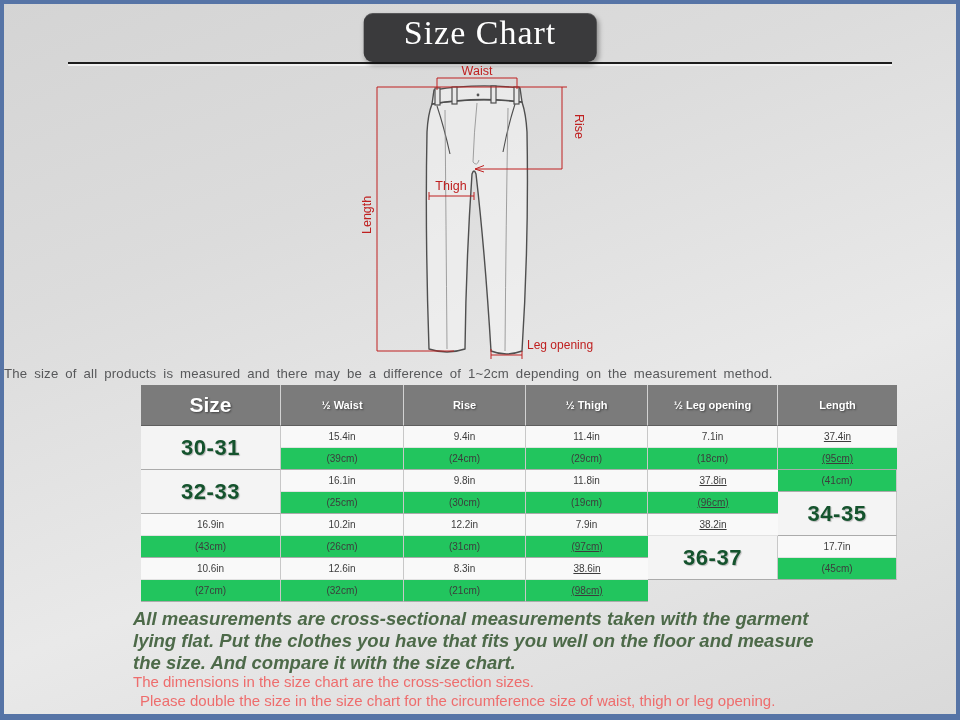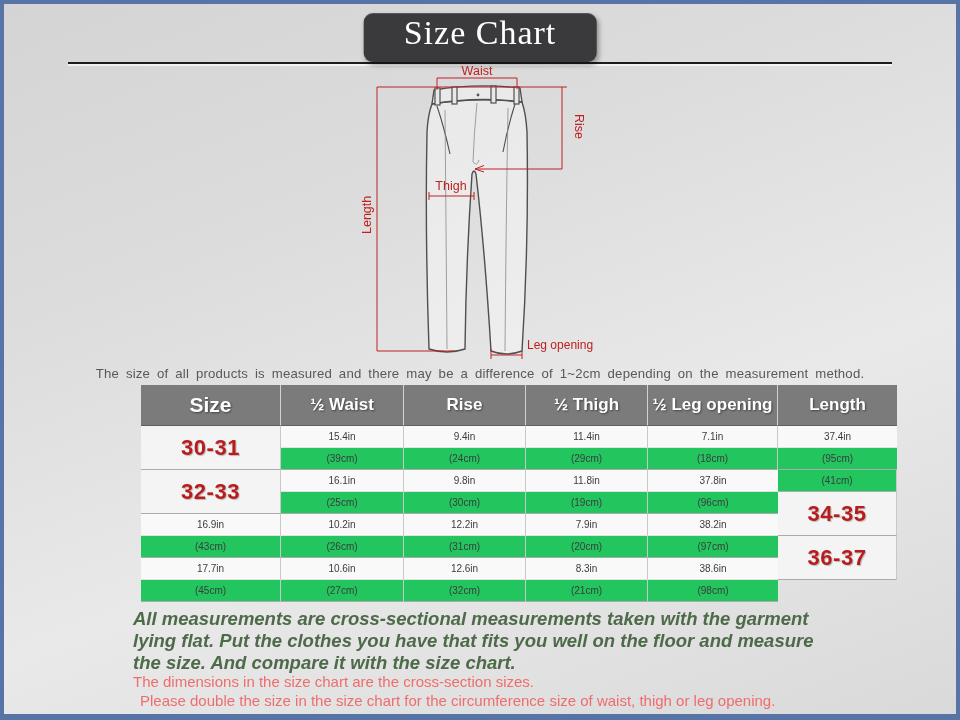--- a/index.html
+++ b/index.html
@@ -19,52 +19,52 @@
     position:absolute; top:9px; left:50%; transform:translateX(-50%);
     background:#3a3a3c; color:#fff; z-index:2;
     font-family:"Liberation Serif","DejaVu Serif",serif;
     font-size:34px; letter-spacing:1px;
     padding:1px 40px 10px; border-radius:9px;
     box-shadow:2px 3px 5px rgba(0,0,0,.35), inset 0 1px 0 rgba(255,255,255,.15);
     white-space:nowrap;
   }
   svg.pants{ position:absolute; left:340px; top:58px; width:280px; height:300px; z-index:2; }
   .measure-note{
-    position:absolute; left:0; right:0; top:362px; text-align:center;
+    position:absolute; left:0; right:0; top:362px; 
     font-size:13.2px; color:#57585a; word-spacing:3px; letter-spacing:.2px;
   }
   
   .size-table{
     position:absolute; left:102px; top:381px; width:756px;
     display:grid;
     grid-template-columns:140px 123px 122px 122px 130px 119px;
     grid-auto-rows:22px;
     grid-template-rows:41px;
     padding-left:35px;
   }
   .th{
     background:#7b7b7b; color:#fff; font-weight:bold;
     display:flex; align-items:center; justify-content:center;
-    font-size:17px; text-shadow:1px 1px 2px rgba(0,0,0,.45);
+    font-size:11px; text-shadow:1px 1px 2px rgba(0,0,0,.45);
     border-right:1px solid #d2d2d2; border-bottom:1px solid #5f5f5f;
     white-space:nowrap;
   }
   .th.first{ font-size:21px; }
   .th.last{ border-right:none; }
   .td{
     display:flex; align-items:center; justify-content:center;
     font-size:10px; color:#3c3c3c;
     border-right:1px solid #c8c8c8;
   }
-  .td.lastcol{ border-right:none; }
+  .td.lastcol{ border-right:none;text-decoration:underline; }
   .td.in{ background:#f9f9f9; border-bottom:1px solid #e2e2e2; }
   .td.cm{ background:#22c55e; border-bottom:1px solid #ababab; }
   .td.size-cell{
     grid-row:span 2; background:#f4f4f4;
-    font-size:22px; font-weight:bold; color:#b91c1c; letter-spacing:.5px;
+    font-size:22px; font-weight:bold; color:#14532d; letter-spacing:.5px;
     border-bottom:1px solid #ababab;
     text-shadow:1px 1px 1px rgba(0,0,0,.25);
   }
   
   .green-note{
     position:absolute; left:129px; top:604px; width:702px;
     font-style:italic; font-weight:600; font-size:18.5px; line-height:22px;
     color:#4d6a49;
   }
   .red-note-1{
@@ -170,21 +170,20 @@
 
   <div class="td size-cell">34-35</div>
   <div class="td in">16.9in</div>
   <div class="td in">10.2in</div>
   <div class="td in">12.2in</div>
   <div class="td in">7.9in</div>
   <div class="td in lastcol">38.2in</div>
   <div class="td cm">(43cm)</div>
   <div class="td cm">(26cm)</div>
   <div class="td cm">(31cm)</div>
-  <div class="td cm">(20cm)</div>
   <div class="td cm lastcol">(97cm)</div>
 
   <div class="td size-cell">36-37</div>
   <div class="td in">17.7in</div>
   <div class="td in">10.6in</div>
   <div class="td in">12.6in</div>
   <div class="td in">8.3in</div>
   <div class="td in lastcol">38.6in</div>
   <div class="td cm">(45cm)</div>
   <div class="td cm">(27cm)</div>

